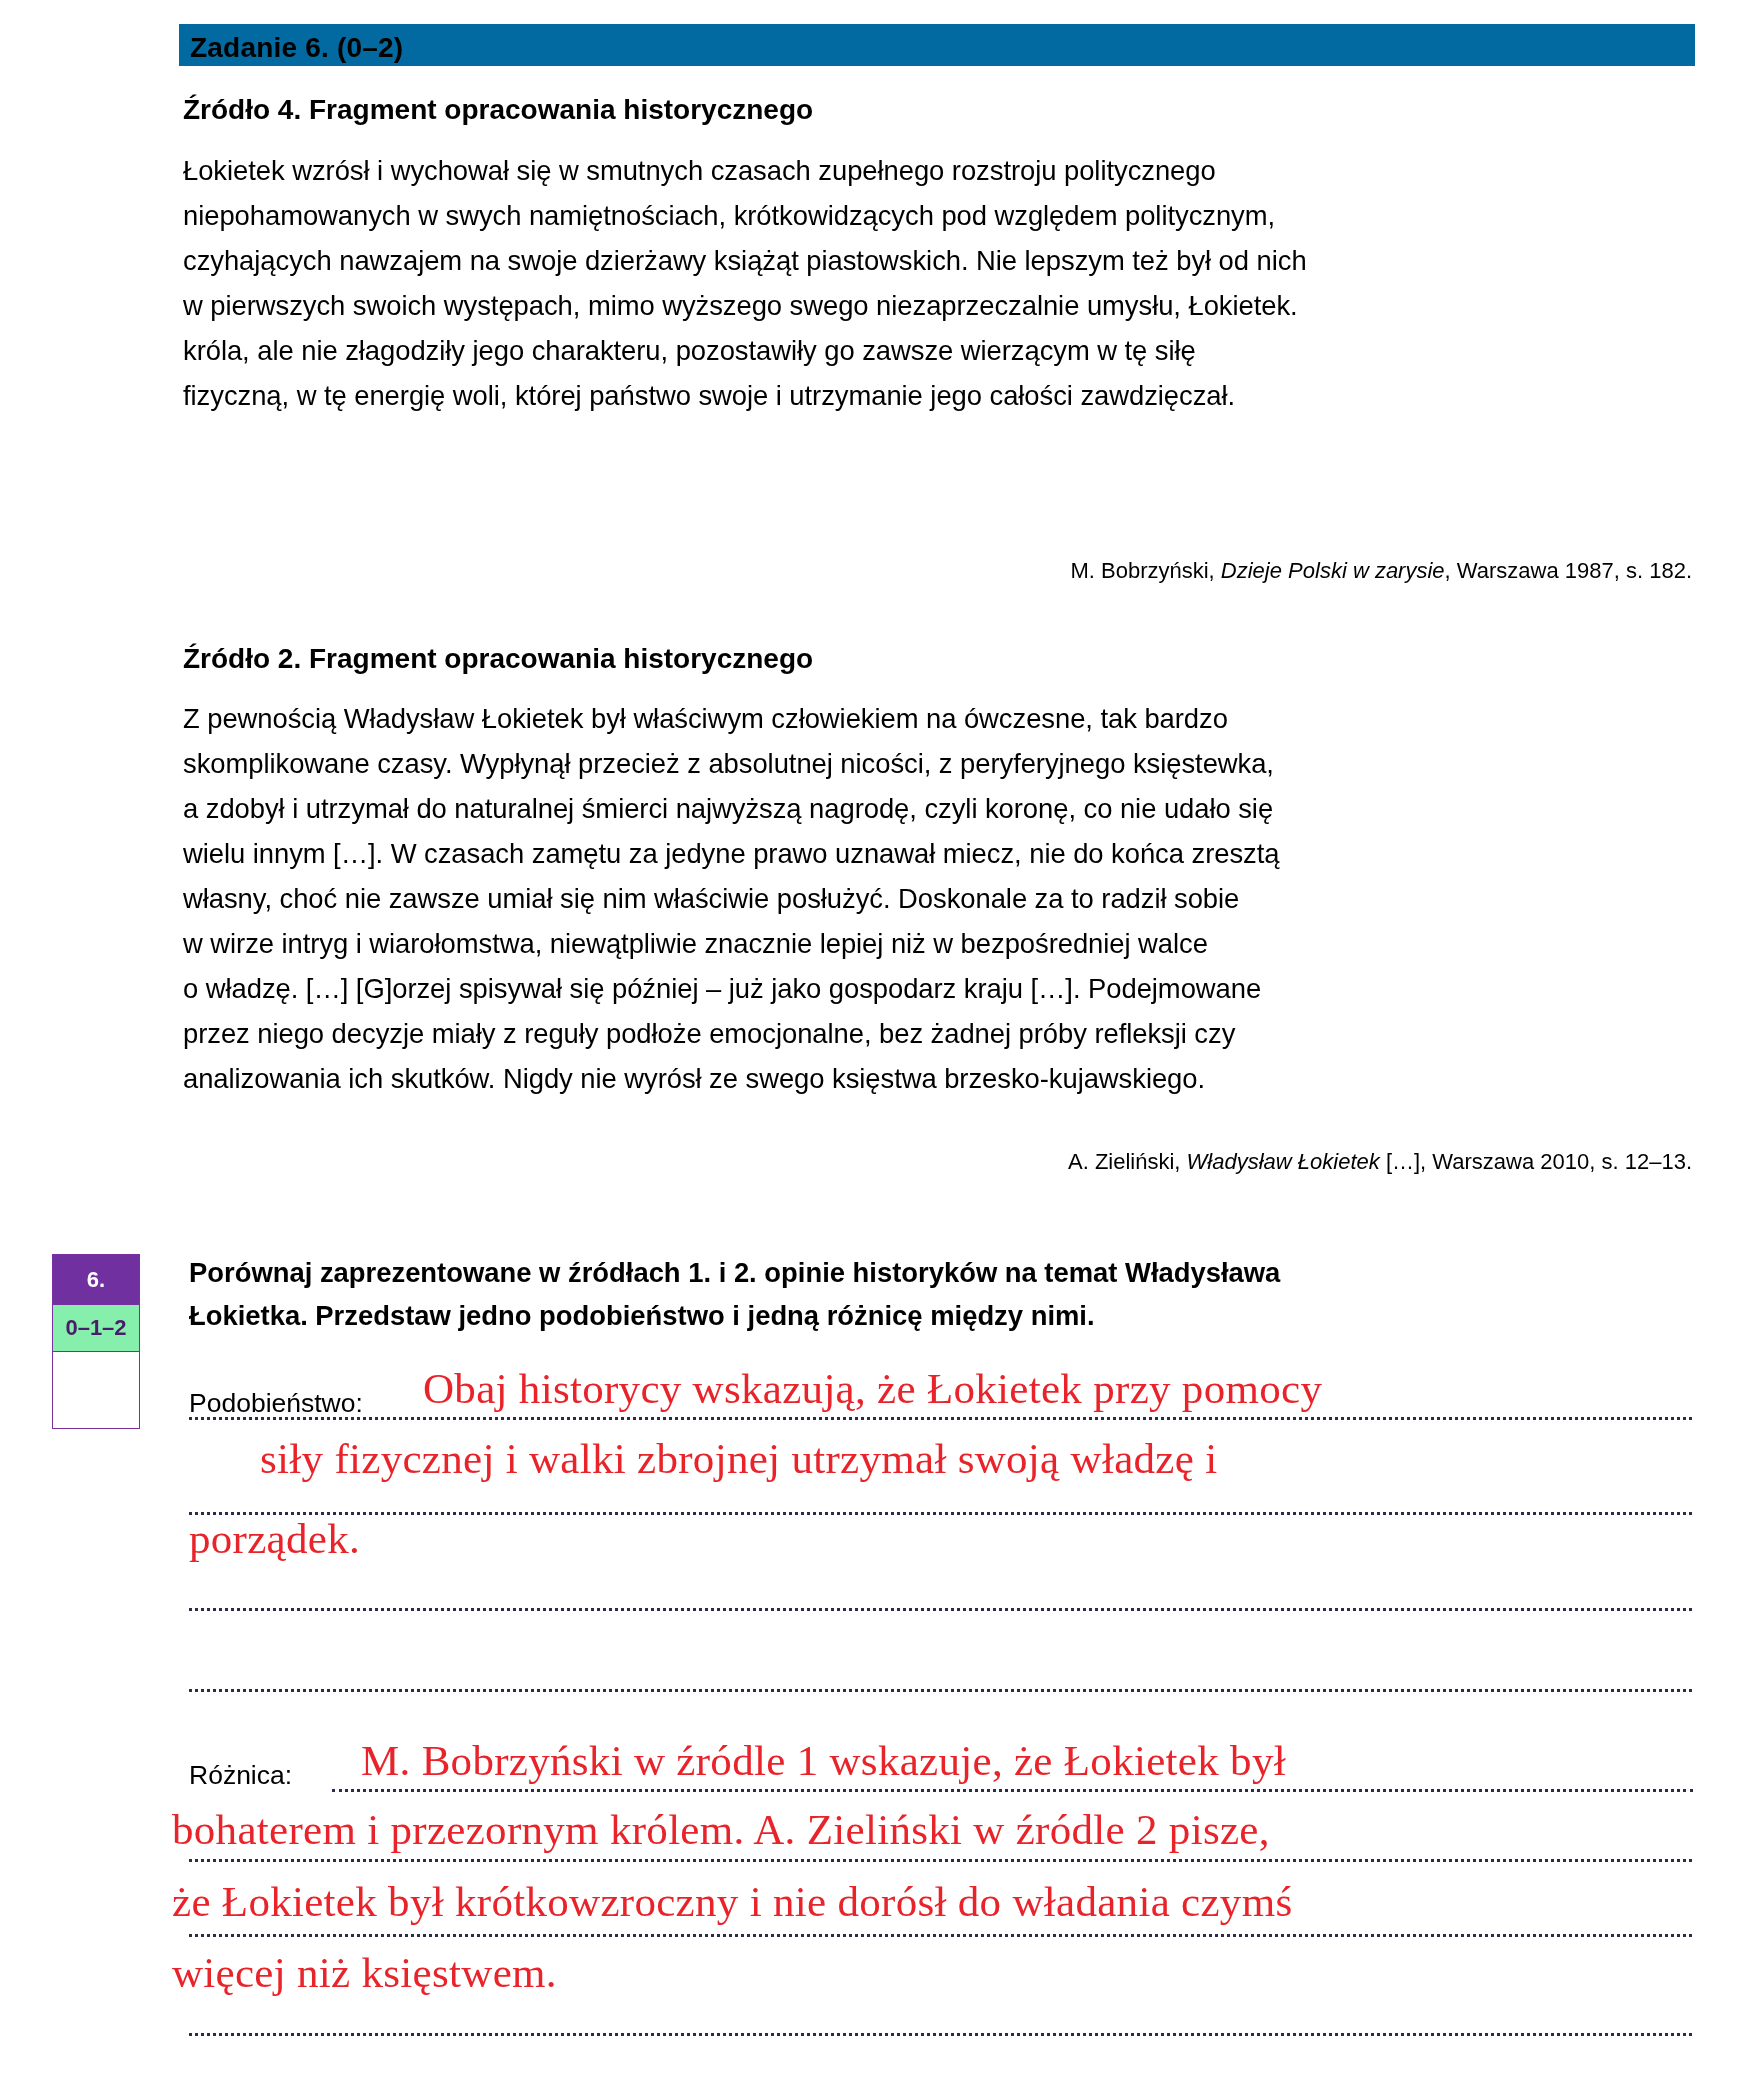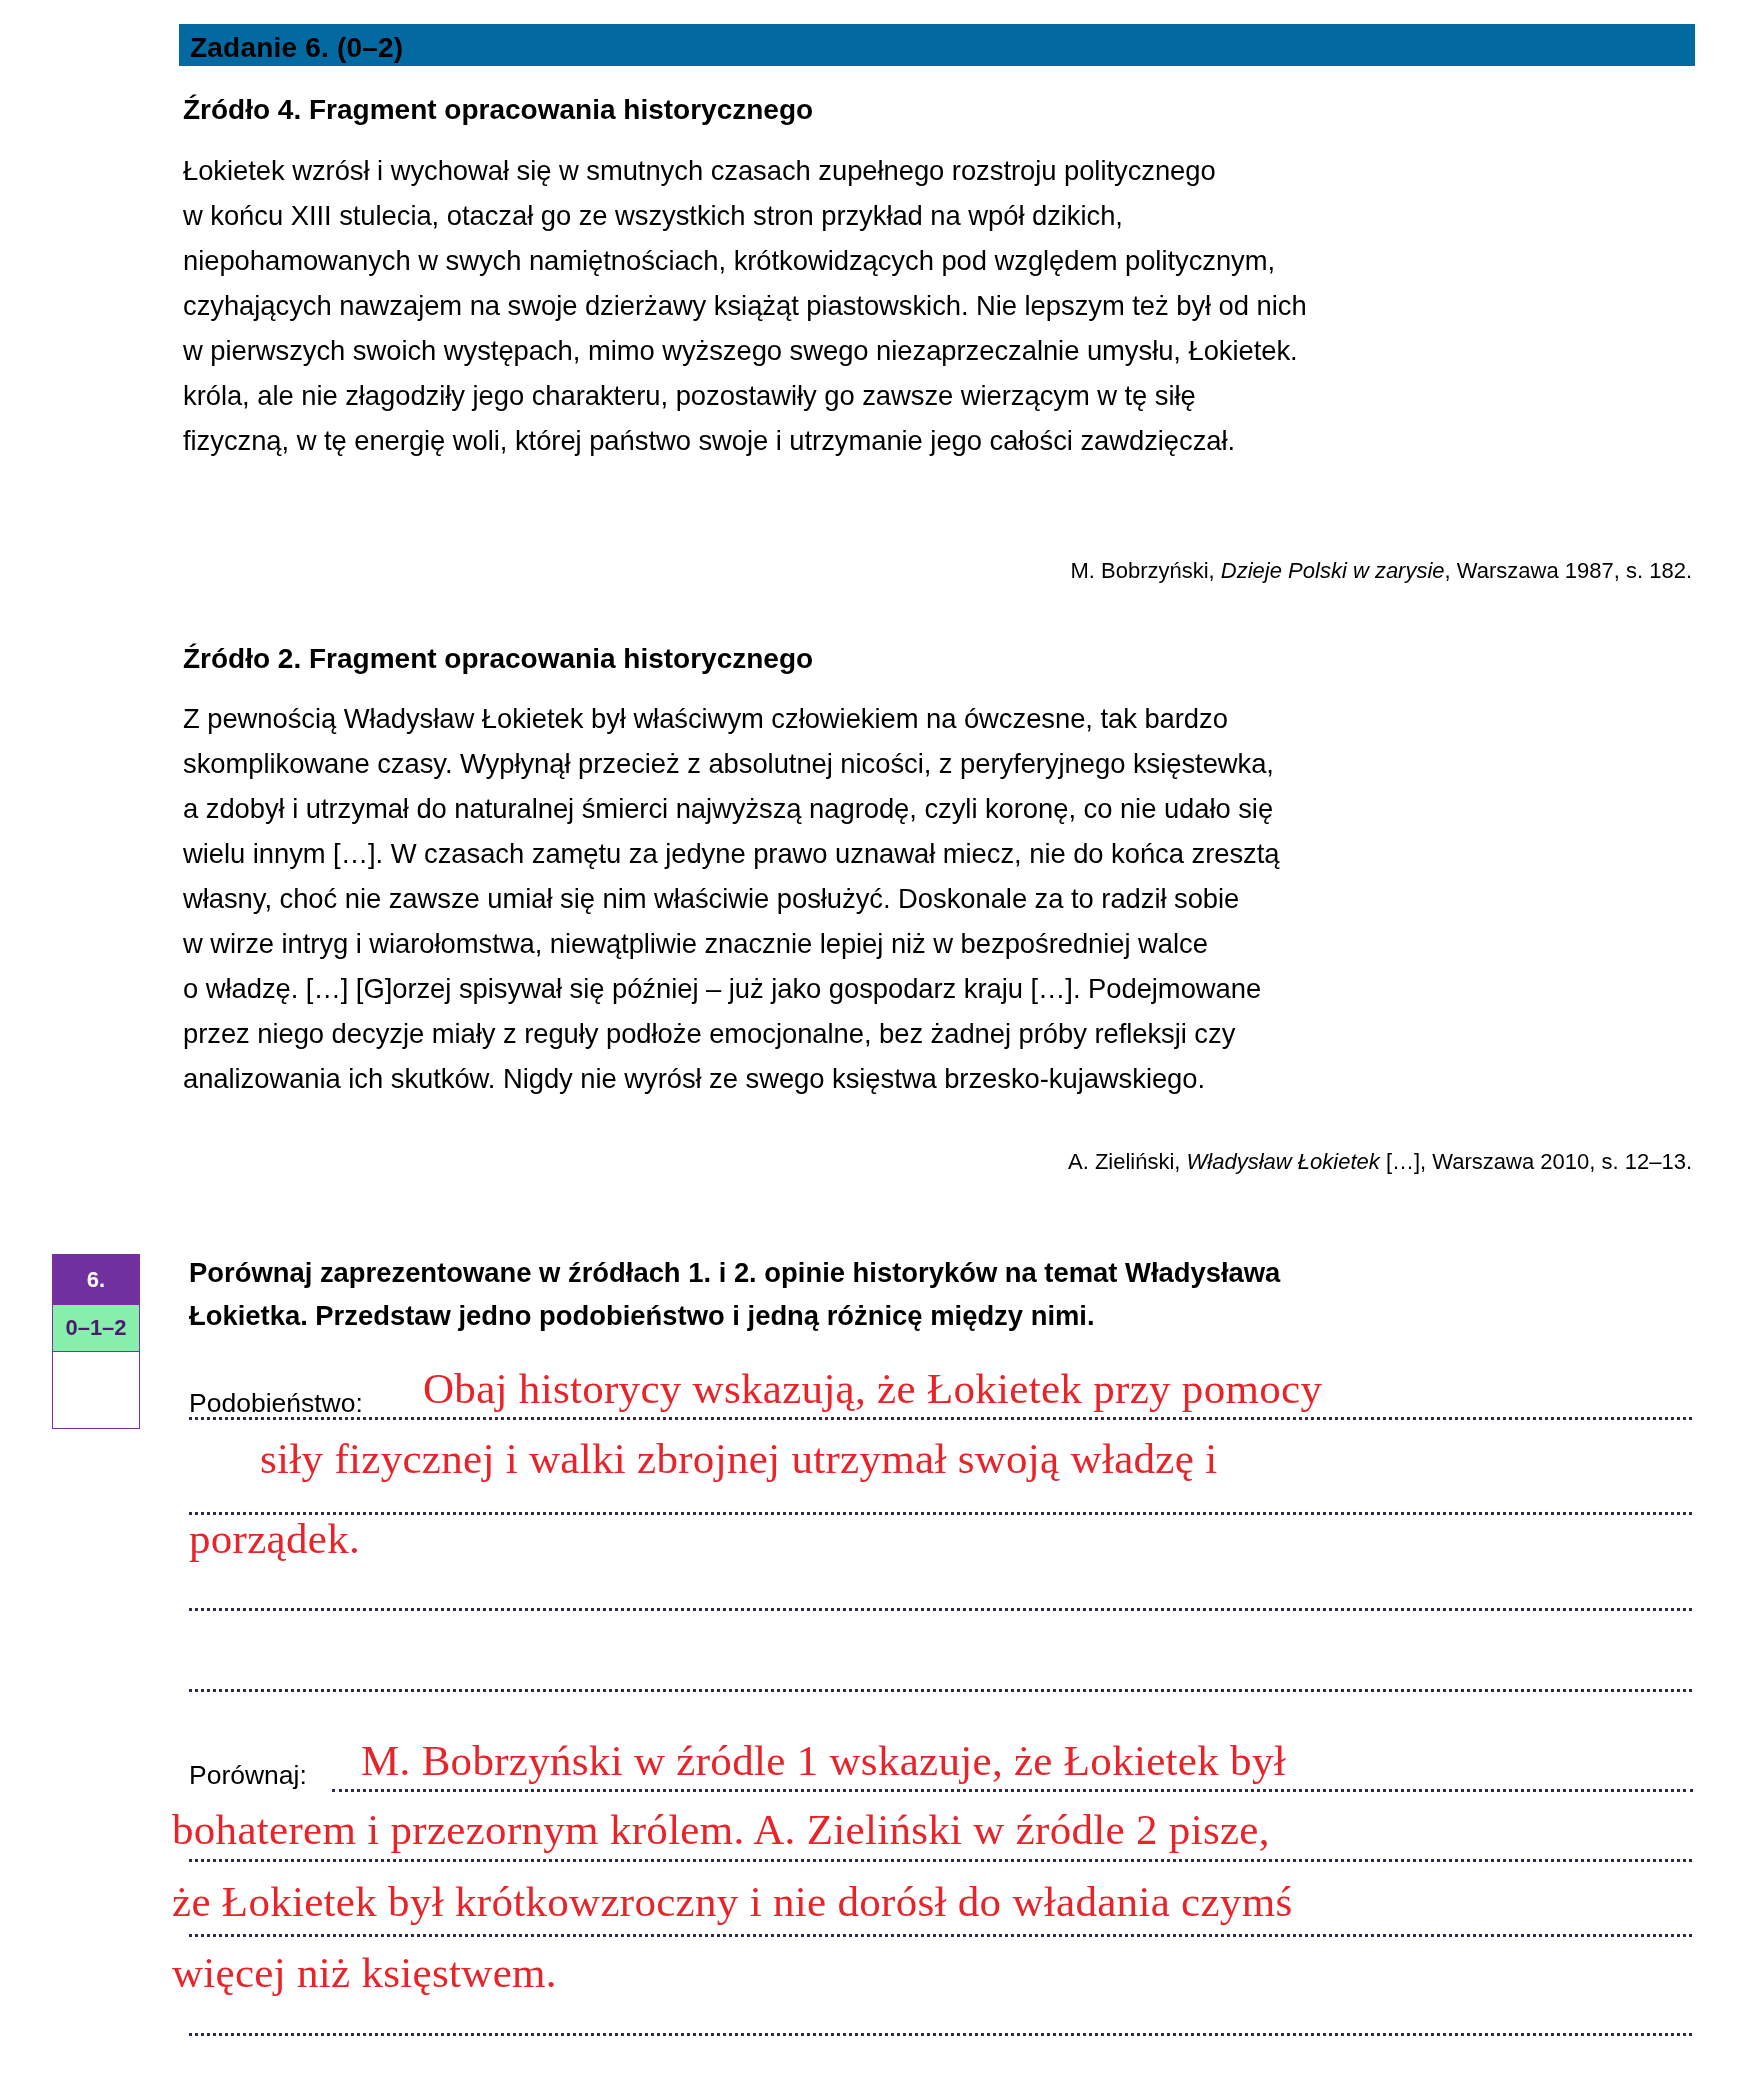--- a/index.html
+++ b/index.html
@@ -150,21 +150,20 @@
 <div class="page">
 
   <div class="task-header">
     <span class="task-header-label">Zadanie 6. (0–2)</span>
   </div>
 
   <div class="src-title" style="left:183px; top:91px;">Źródło 4. Fragment opracowania historycznego</div>
 
   <div class="src-body" style="left:183px; top:148px;">
     <p>Łokietek wzrósł i wychował się w smutnych czasach zupełnego rozstroju politycznego</p>
-    <p>w końcu XIII stulecia, otaczał go ze wszystkich stron przykład na wpół dzikich,</p>
     <p>niepohamowanych w swych namiętnościach, krótkowidzących pod względem politycznym,</p>
     <p>czyhających nawzajem na swoje dzierżawy książąt piastowskich. Nie lepszym też był od nich</p>
     <p>w pierwszych swoich występach, mimo wyższego swego niezaprzeczalnie umysłu, Łokietek.</p>
     <p>króla, ale nie złagodziły jego charakteru, pozostawiły go zawsze wierzącym w tę siłę</p>
     <p>fizyczną, w tę energię woli, której państwo swoje i utrzymanie jego całości zawdzięczał.</p>
   </div>
 
   <div class="src-credit" style="left:183px; top:556px;">
     <span>M. Bobrzyński, </span><i>Dzieje Polski w zarysie</i><span>, Warszawa 1987, s. 182.</span>
   </div>
@@ -202,21 +201,21 @@
 
   <div class="dotline" style="left:189px; top:1417px; width:1503px;"></div>
   <div class="dotline" style="left:189px; top:1512px; width:1503px;"></div>
   <div class="dotline" style="left:189px; top:1608px; width:1503px;"></div>
   <div class="dotline" style="left:189px; top:1689px; width:1503px;"></div>
 
   <div class="hand" style="left:423px; top:1365px;">Obaj historycy wskazują, że Łokietek przy pomocy</div>
   <div class="hand" style="left:260px; top:1435px;">siły fizycznej i walki zbrojnej utrzymał swoją władzę i</div>
   <div class="hand" style="left:189px; top:1515px;">porządek.</div>
 
-  <div class="answer-label" style="left:189px; top:1759px;">Porównaj:</div>
+  <div class="answer-label" style="left:189px; top:1759px;">Różnica:</div>
 
   <div class="dotline" style="left:332px; top:1789px; width:1361px;"></div>
   <div class="dotline" style="left:189px; top:1859px; width:1503px;"></div>
   <div class="dotline" style="left:189px; top:1934px; width:1503px;"></div>
   <div class="dotline" style="left:189px; top:2033px; width:1503px;"></div>
 
   <div class="hand" style="left:361px; top:1737px;">M. Bobrzyński w źródle 1 wskazuje, że Łokietek był</div>
   <div class="hand" style="left:172px; top:1806px;">bohaterem i przezornym królem. A. Zieliński w źródle 2 pisze,</div>
   <div class="hand" style="left:172px; top:1878px;">że Łokietek był krótkowzroczny i nie dorósł do władania czymś</div>
   <div class="hand" style="left:172px; top:1949px;">więcej niż księstwem.</div>

